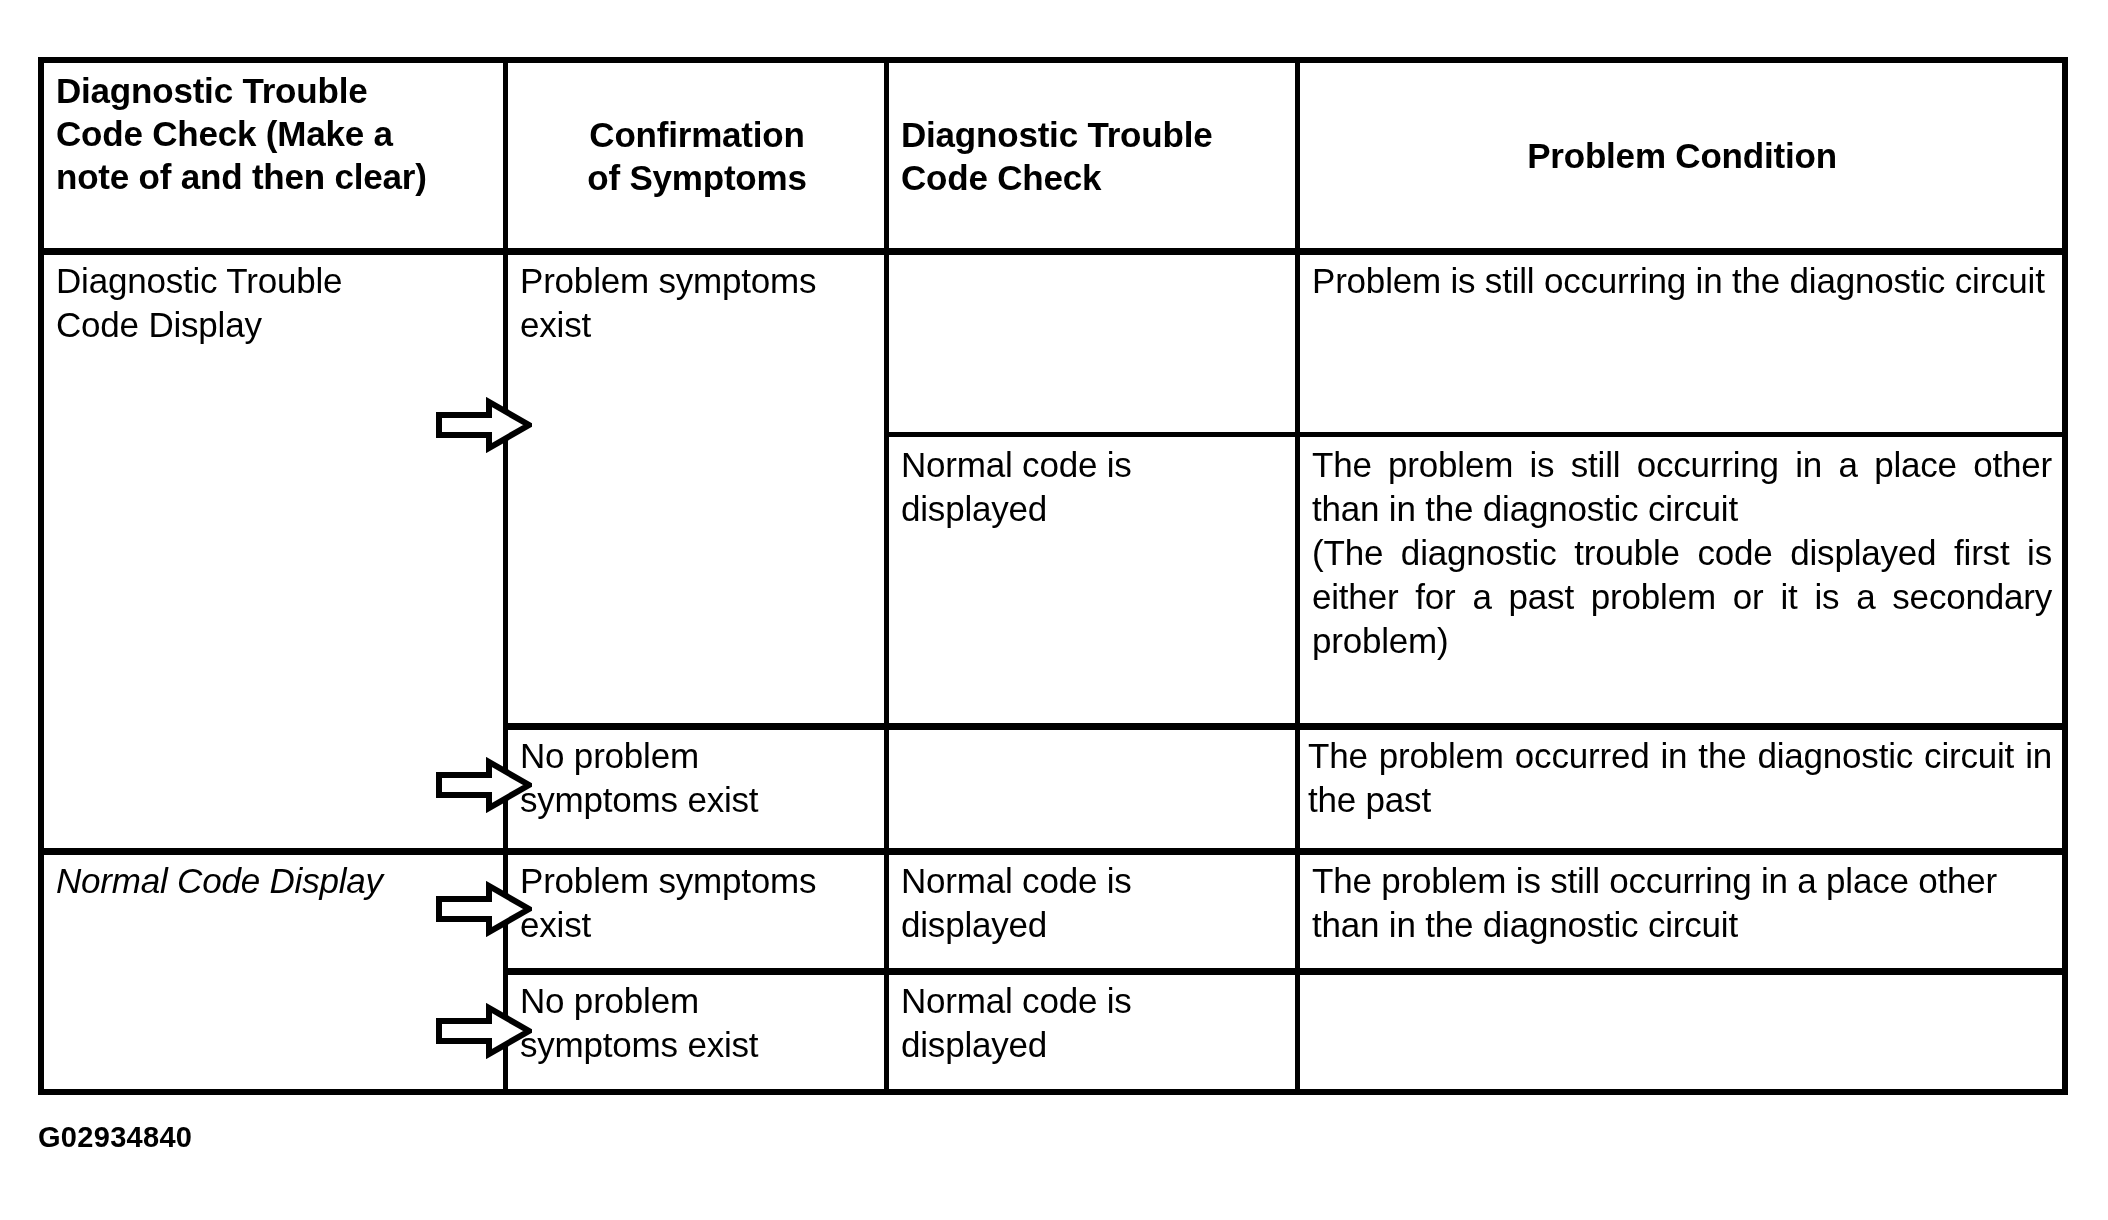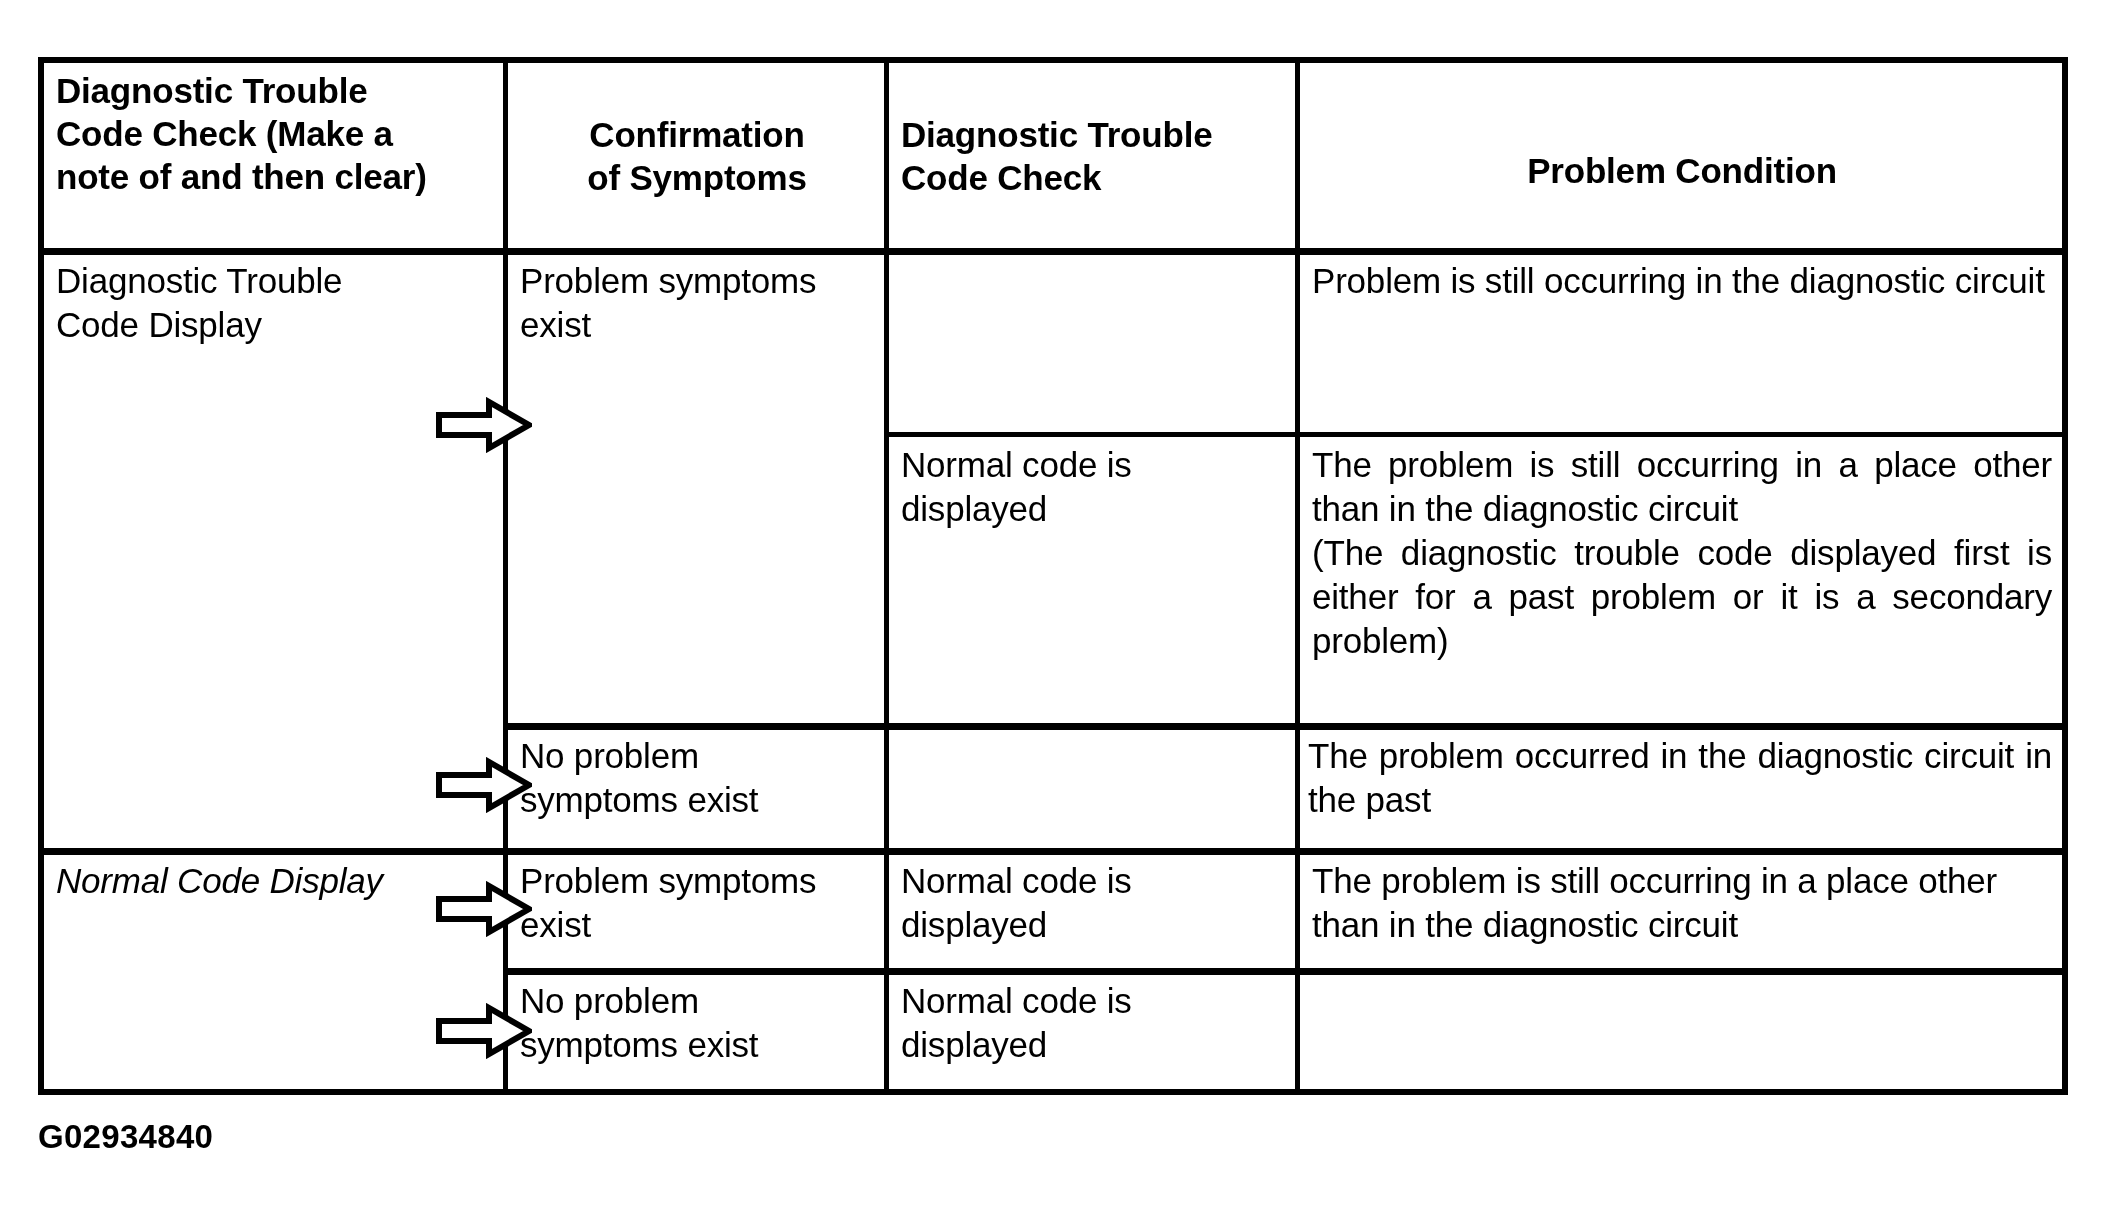--- a/index.html
+++ b/index.html
@@ -88,21 +88,21 @@
     width: 96px;
     height: 56px;
   }
   .arrow svg { display: block; width: 100%; height: 100%; }
 
   
   .caption {
     position: absolute;
     left: 38px;
     top: 1120px;
-    font-size: 33px;
+    font-size: 29px;
     line-height: 34px;
     font-weight: bold;
     letter-spacing: 0.3px;
   }
 </style>
 </head>
 <body>
 
 <div id="page">
 
@@ -131,21 +131,21 @@
     <div class="cell header center" style="left:464px; top:0; width:376px; height:185px;">
       <span class="txt spaced">Confirmation
 of Symptoms</span>
     </div>
 
     <div class="cell header" style="left:845px; top:0; width:406px; height:185px; display:flex; align-items:center;">
       <span class="txt">Diagnostic Trouble
 Code Check</span>
     </div>
 
-    <div class="cell header center" style="left:1256px; top:0; width:762px; height:185px;margin-top:15px;">
+    <div class="cell header center" style="left:1256px; top:0; width:762px; height:185px;">
       <span class="txt spaced">Problem Condition</span>
     </div>
 
     <div class="cell" style="left:0; top:190px; width:459px; height:595px;">
       <span class="txt">Diagnostic Trouble
 Code Display</span>
     </div>
 
     <div class="cell" style="left:0; top:790px; width:459px; height:236px;font-style:italic;">
       <span class="txt">Normal Code Display</span>

